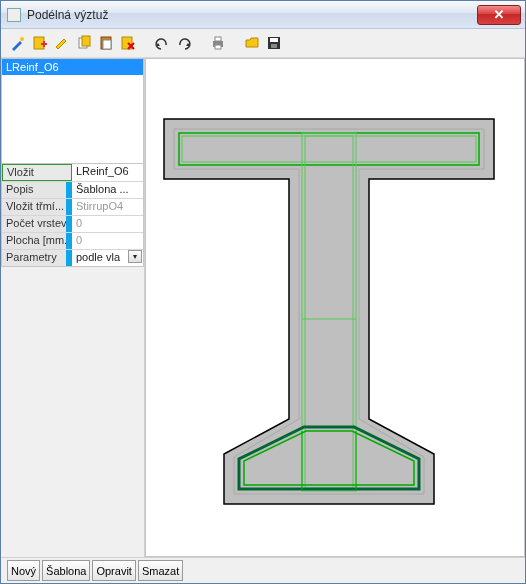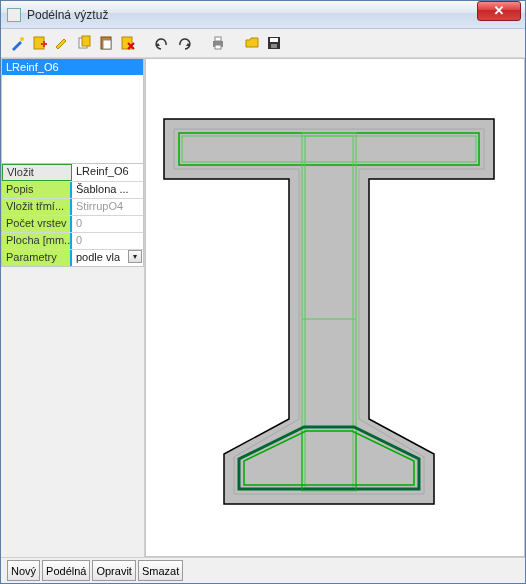--- a/index.html
+++ b/index.html
@@ -1,19 +1,19 @@
 <!DOCTYPE html>
 <html><head>
 <meta charset="utf-8">
 <style>
   * { box-sizing: border-box; margin: 0; padding: 0; }
   body { font-family: "Segoe UI", Tahoma, sans-serif; font-size: 11px; background: #fff; }
   .window { width: 526px; height: 584px; border: 1px solid #5a7ea6; background: #f0f0f0; display: flex; flex-direction: column; }
   .titlebar {
-    height: 28px; display: flex; justify-content: space-between;
+    height: 28px; display: flex; align-items: center; justify-content: space-between;
     background: linear-gradient(to bottom, #f8f9fb, #dfe7f3 45%, #cfdaeb 46%, #dce6f4);
     padding: 0 0 0 6px; border-bottom: 1px solid #b7c6db;
   }
   .titlebar .left { display: flex; align-items: center; gap: 6px; }
   .titlebar .icon-app { width: 14px; height: 14px; border: 1px solid #7aa; background: #eee; }
   .titlebar .title { color: #2b2b2b; font-size: 12px; }
   .closebtn {
     width: 44px; height: 20px; margin-right: 4px;
     background: linear-gradient(to bottom, #f28b8b, #d94040 45%, #c62828 46%, #d94040);
     border: 1px solid #8a1f1f; border-radius: 3px; color: #fff; text-align: center; line-height: 18px;
@@ -23,21 +23,21 @@
   .tbtn { width: 18px; height: 18px; display: inline-flex; align-items: center; justify-content: center; }
   .sep { width: 8px; }
 
   .body { flex: 1; display: flex; border-top: 1px solid #d8d8d8; background: #f0f0f0; overflow: hidden; }
   .leftpanel { width: 144px; display: flex; flex-direction: column; border-right: 1px solid #d0d0d0; }
   .listbox { height: 106px; background: #fff; border: 1px solid #c6c6c6; margin: 0; }
   .listitem { height: 16px; line-height: 16px; padding: 0 4px; background: #1e90ff; color: #fff; font-size: 11px; }
   .propgrid { background: #eee; border: 1px solid #c6c6c6; border-top: none; }
   .prow { display: flex; height: 17px; background: #fff; }
   .prow + .prow { border-top: 1px solid #d6d6d6; }
-  .plabel { width: 70px; padding: 1px 4px; background: #bef264; border-right: 2px solid #0ea5e9; overflow: hidden; white-space: nowrap; color: #333; }
+  .plabel { width: 70px; padding: 1px 4px; background: #e5e5e5; border-right: 6px solid #0ea5e9; overflow: hidden; white-space: nowrap; color: #333; }
   .pval { flex: 1; padding: 1px 4px; color: #222; background: #fff; overflow: hidden; white-space: nowrap; }
   .pval.dim { color: #9a9a9a; }
   .prow.sel .plabel { border: 1px solid #2d9b2d; background: #e9e9e9; }
   .pval .dd { float: right; width: 14px; height: 13px; border: 1px solid #999; background: linear-gradient(#fdfdfd,#e0e0e0); text-align: center; font-size: 8px; line-height: 11px; margin: -1px -3px 0 0; }
 
   .canvas { flex: 1; background: #fff; border: 1px solid #c6c6c6; margin: 0; position: relative; overflow: hidden; }
   .canvas svg { position: absolute; left: 8px; top: 50px; }
 
   .footer { height: 26px; display: flex; align-items: center; padding: 2px 6px; gap: 2px; border-top: 1px solid #d0d0d0; background: #f0f0f0; }
   .fbtn { height: 21px; padding: 0 3px; background: linear-gradient(#fdfdfd,#e6e6e6); border: 1px solid #9a9a9a; font-size: 11px; }
@@ -182,19 +182,19 @@
         <path d="M85 380 L85 350 L150 318 L200 318 L265 350 L265 380 Z" fill="none" stroke="#063" stroke-width="3"></path>
         <path d="M90 376 L90 352 L152 322 L198 322 L260 352 L260 376 Z" fill="none" stroke="#0a0" stroke-width="1.5"></path>
         <line x1="148" y1="322" x2="148" y2="382" stroke="#0a0"></line>
         <line x1="202" y1="322" x2="202" y2="382" stroke="#0a0"></line>
       </svg>
     </div>
   </div>
 
   <div class="footer">
     <button class="fbtn">Nový</button>
-    <button class="fbtn">Podélná</button>
+    <button class="fbtn">Šablona</button>
     <button class="fbtn">Opravit</button>
     <button class="fbtn">Smazat</button>
     <span class="spacer"></span>
   </div>
 
 </div>
 
 </body></html>

